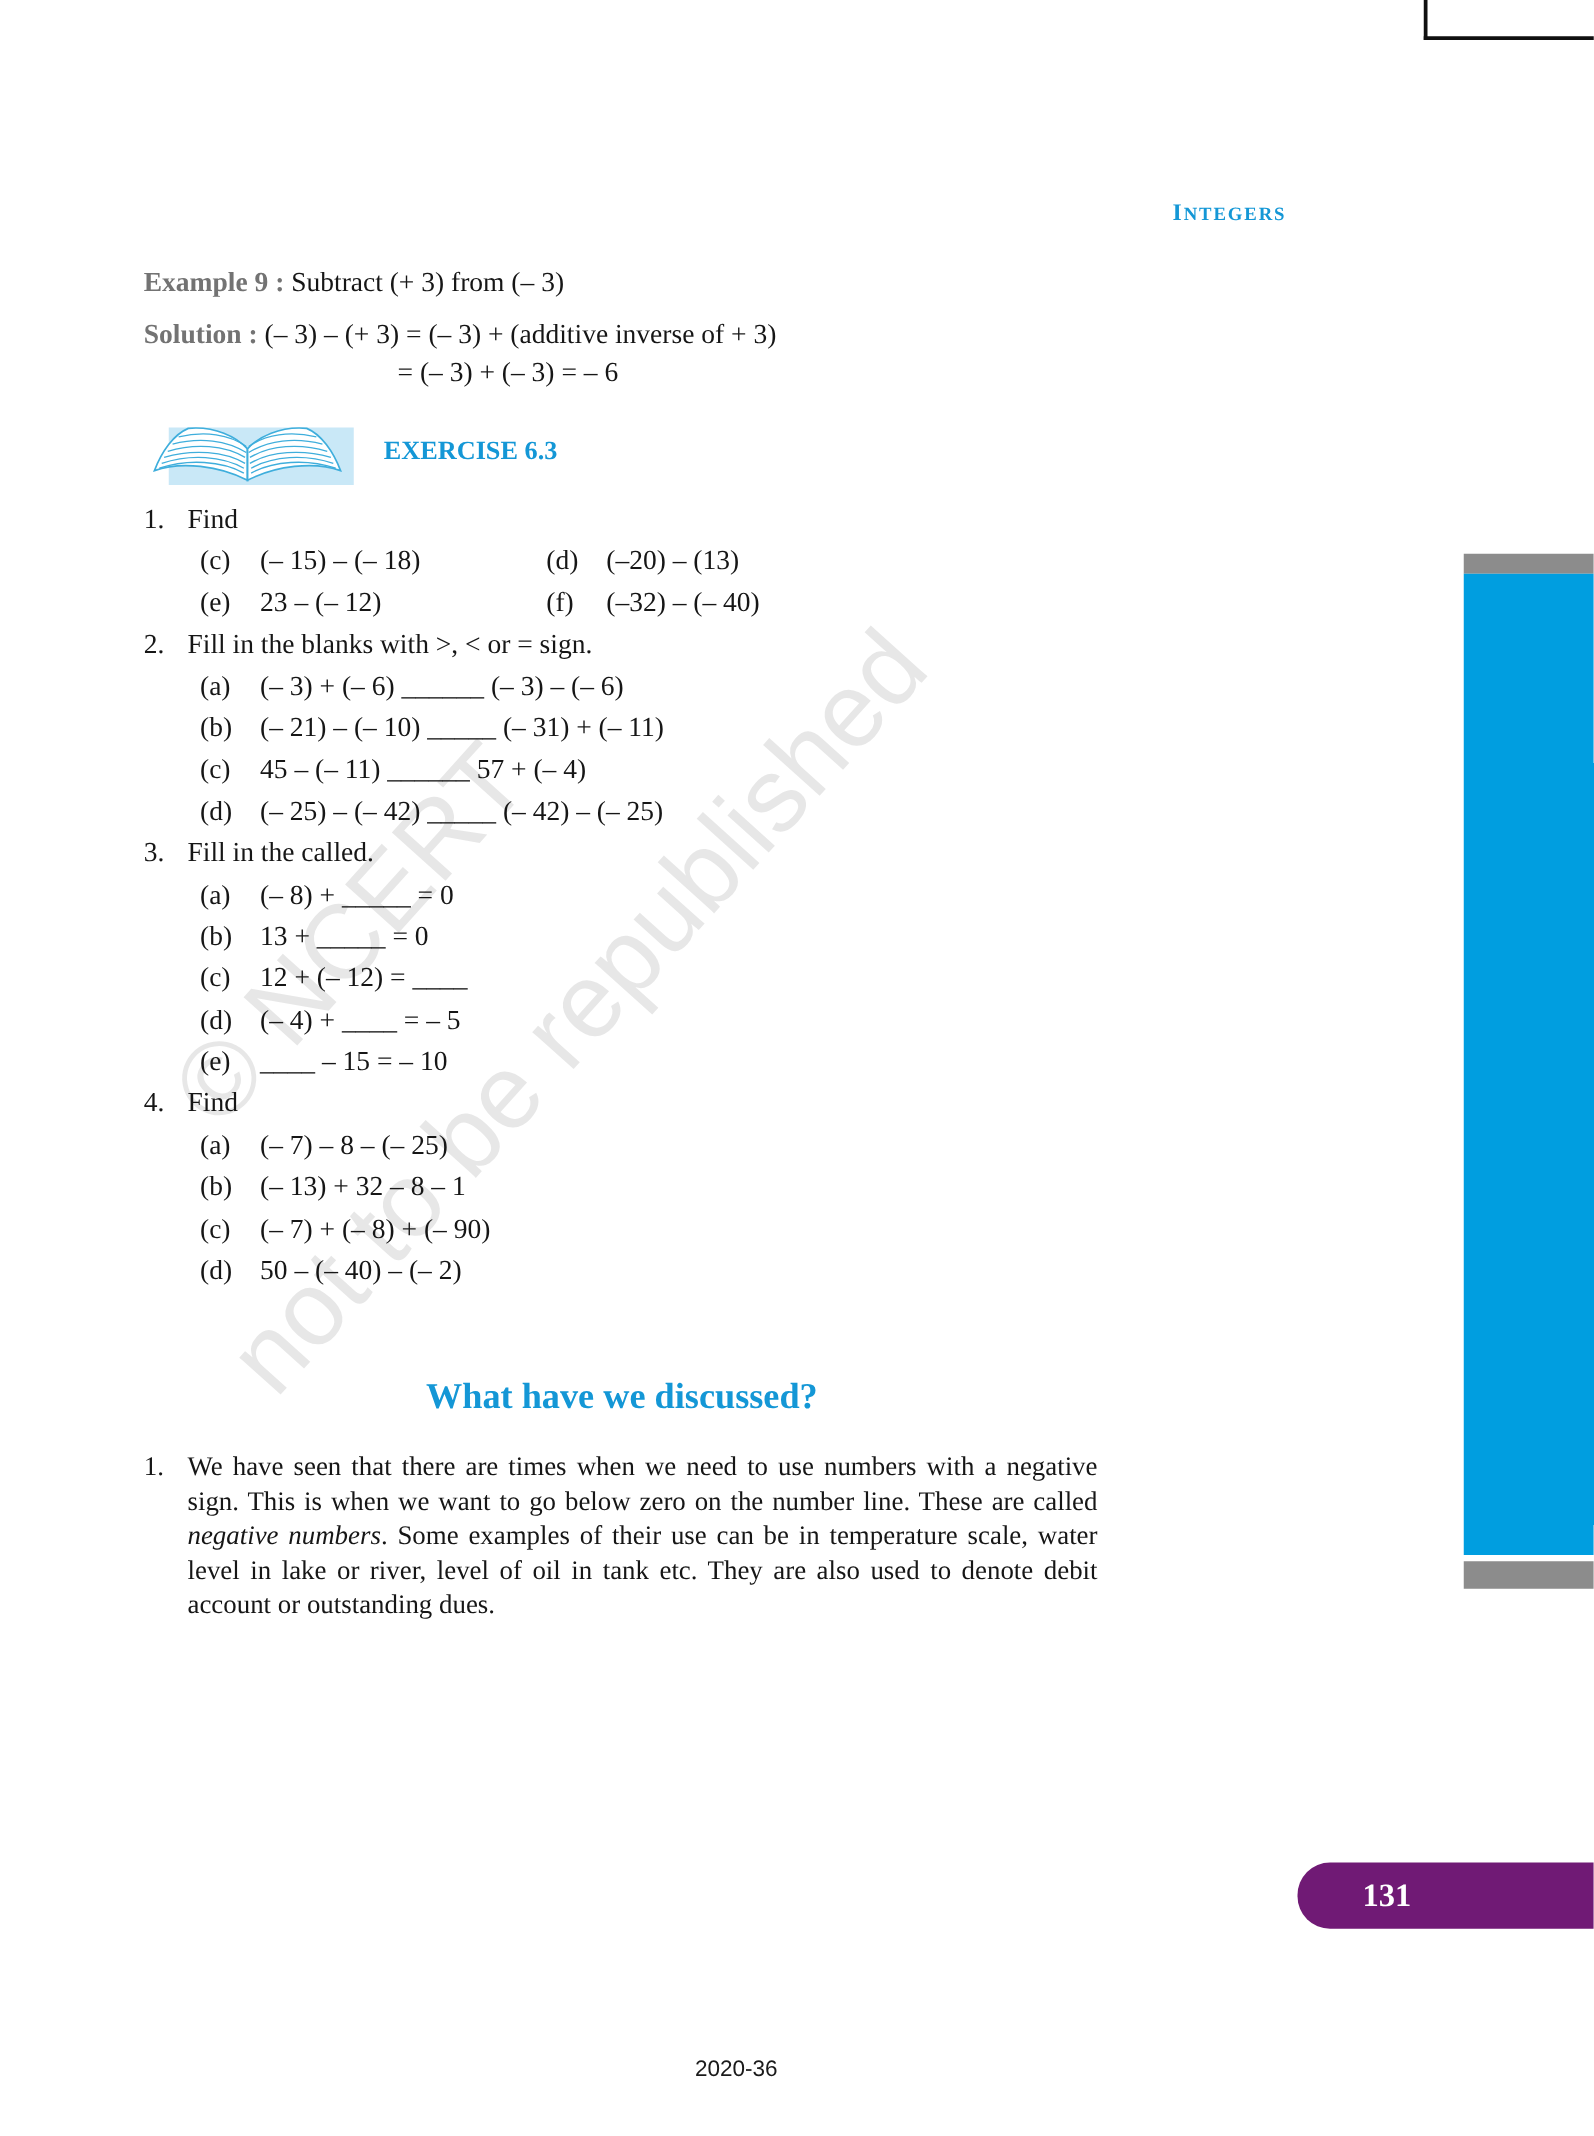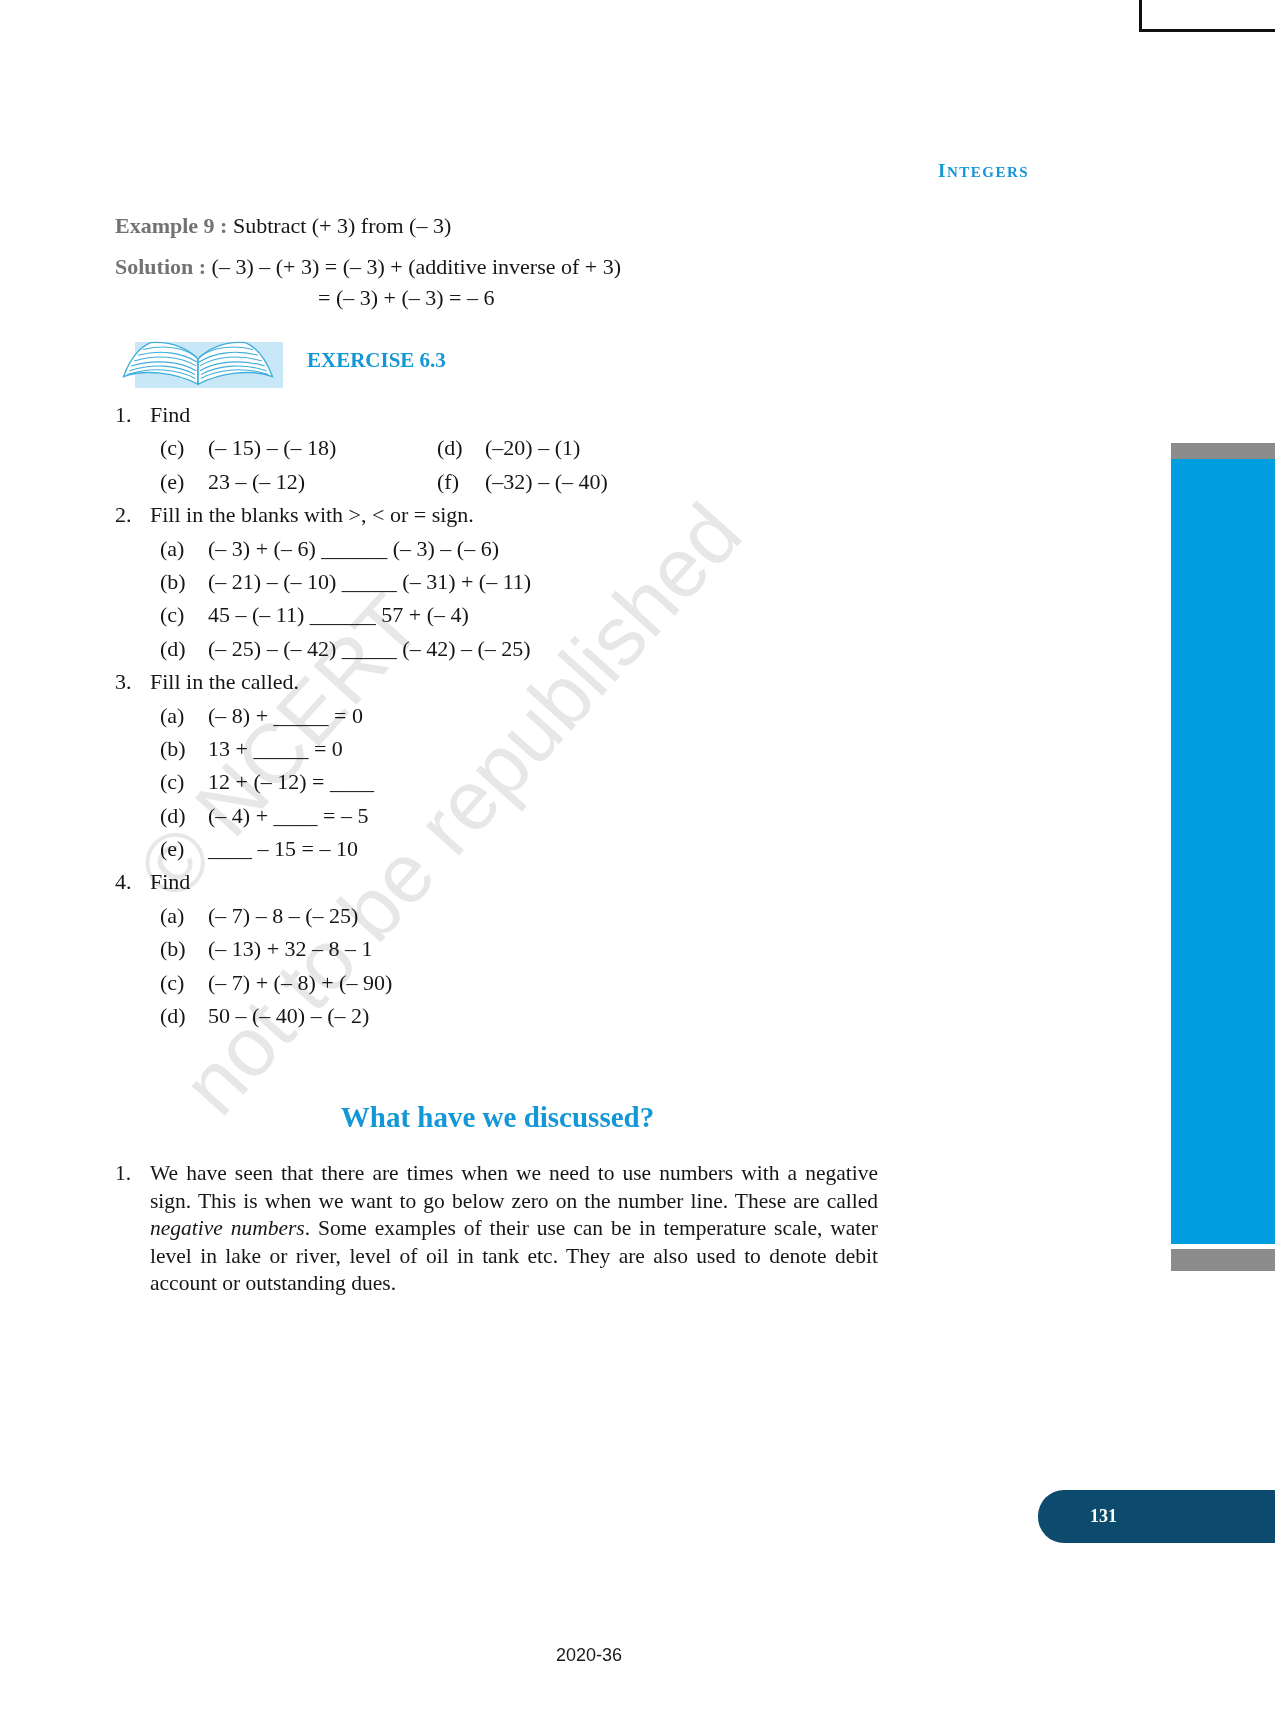--- a/index.html
+++ b/index.html
@@ -73,22 +73,22 @@
   .dtext { display:block; padding-left:35px; }
 
   
   .gray-strip-top   { position:absolute; left:1171px; top:443px;  width:104px; height:16px;  background:#8C8C8C; }
   .blue-bar         { position:absolute; left:1171px; top:459px;  width:104px; height:785px; background:#009EE0; }
   .gray-strip-bottom{ position:absolute; left:1171px; top:1249px; width:104px; height:22px;  background:#8C8C8C; }
 
   
   .page-badge {
     position:absolute; left:1038px; top:1490px; width:237px; height:53px;
-    background:#0c4a6e; border-radius:26px 0 0 26px;
-    color:#ffffff; font-size:18px; font-weight:bold;
+    background:#701a75; border-radius:26px 0 0 26px;
+    color:#ffffff; font-size:26px; font-weight:bold;
     line-height:53px; padding-left:0; box-sizing:border-box;
   }
   .page-badge span { margin-left:52px; }
 
   
   .footer-year {
     position:absolute; top:1645px; left:0; width:1178px; text-align:center;
     font-family:"Liberation Sans", sans-serif; font-size:18px; color:#1a1a1a;
   }
 </style>
@@ -148,21 +148,21 @@
     <div class="exercise-title">EXERCISE 6.3</div>
   </div>
 
   <div class="questions">
 
     <div class="qrow">
       <span class="qnum">1.</span><span>Find</span>
     </div>
     <div class="qrow part-indent tworow">
       <span class="cell1"><span class="plabel">(c)</span><span>(– 15) – (– 18)</span></span>
-      <span><span class="plabel">(d)</span><span>(–20) – (1)</span></span>
+      <span><span class="plabel">(d)</span><span>(–20) – (13)</span></span>
     </div>
     <div class="qrow part-indent tworow">
       <span class="cell1"><span class="plabel">(e)</span><span>23 – (– 12)</span></span>
       <span><span class="plabel">(f)</span><span>(–32) – (– 40)</span></span>
     </div>
 
     <div class="qrow">
       <span class="qnum">2.</span><span>Fill in the blanks with &gt;, &lt; or = sign.</span>
     </div>
     <div class="qrow part-indent"><span class="plabel">(a)</span><span>(– 3) + (– 6) ______ (– 3) – (– 6)</span></div>

